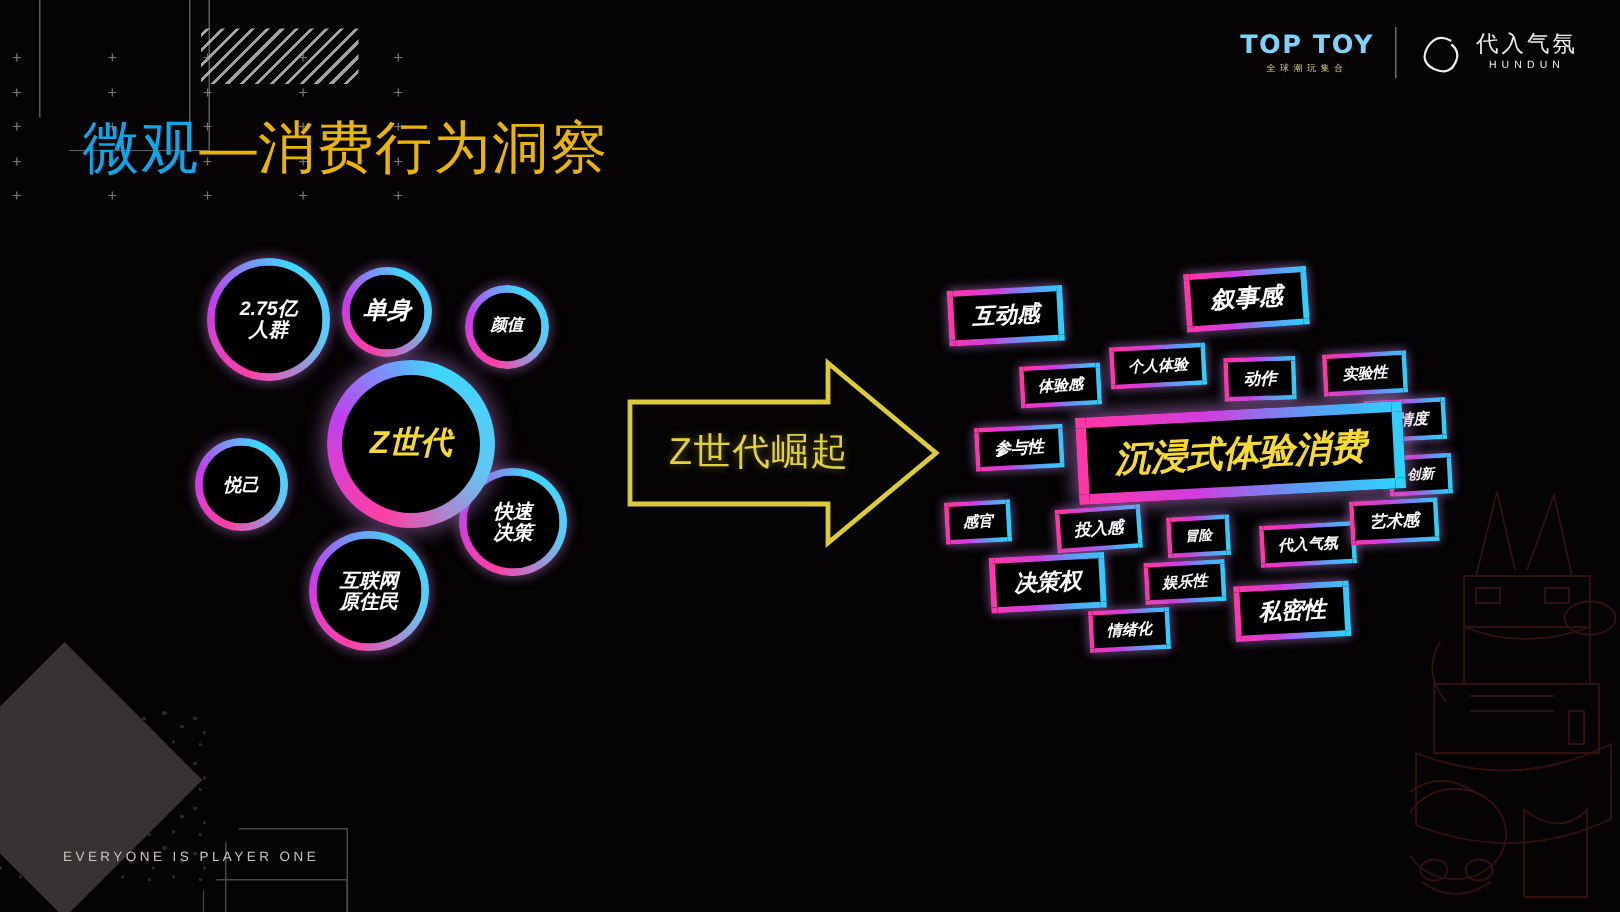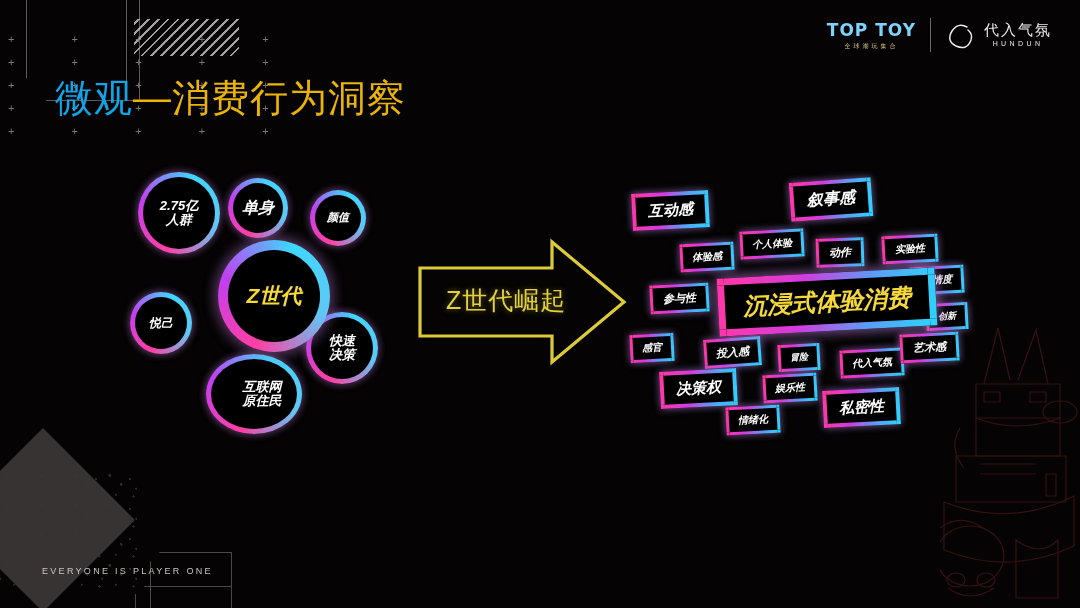--- a/index.html
+++ b/index.html
@@ -250,21 +250,21 @@
       </div>
       <div class="ring" style="left: 118px; top: 10px; width: 50px; height: 50px; font-size: 16px;">
         <span style="white-space: pre-line;">单身</span>
       </div>
       <div class="ring" style="left: 20px; top: 124px; width: 52px; height: 52px; font-size: 12px;">
         <span style="white-space: pre-line;">悦己</span>
       </div>
       <div class="ring" style="left: 200px; top: 22px; width: 46px; height: 46px; font-size: 11px;">
         <span style="white-space: pre-line;">颜值</span>
       </div>
-      <div class="ring" style="left: 96px; top: 186px; width: 70px; height: 70px; font-size: 13px; padding-left: 16px;">
+      <div class="ring" style="left: 96px; top: 186px; width: 70px; height: 70px; font-size: 13px;">
         <span style="white-space: pre-line;">互联网
 原住民</span>
       </div>
       <div class="ring" style="left: 196px; top: 144px; width: 62px; height: 62px; font-size: 13px;">
         <span style="white-space: pre-line;">快速
 决策</span>
       </div>
       <div class="ring center" style="left: 108px; top: 72px; width: 92px; height: 92px; font-size: 21px;">
         <span>Z世代</span>
       </div>

